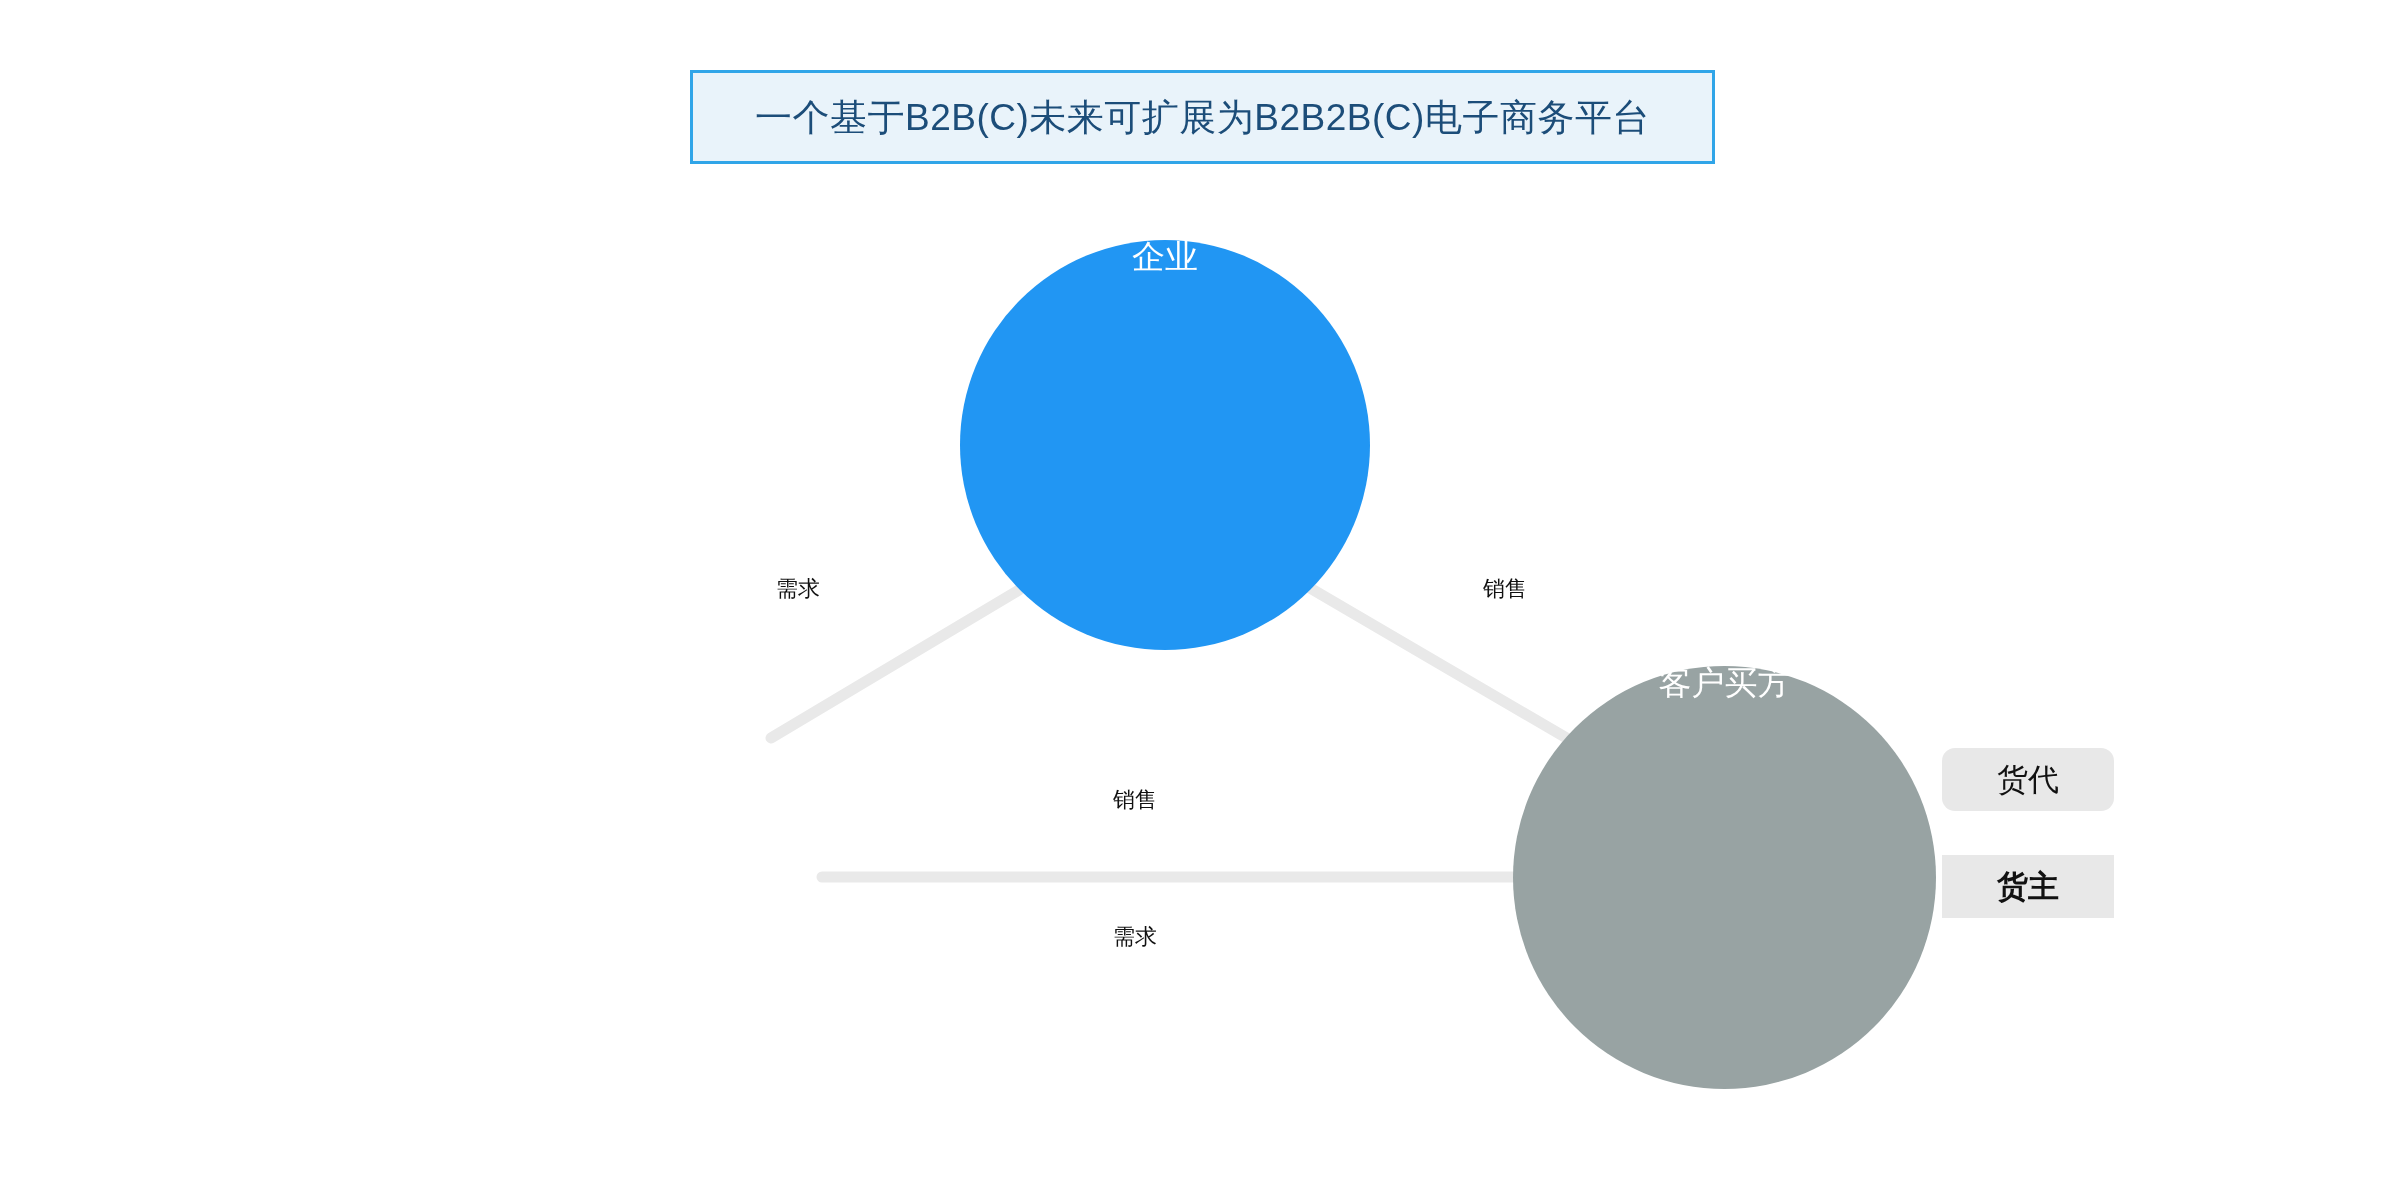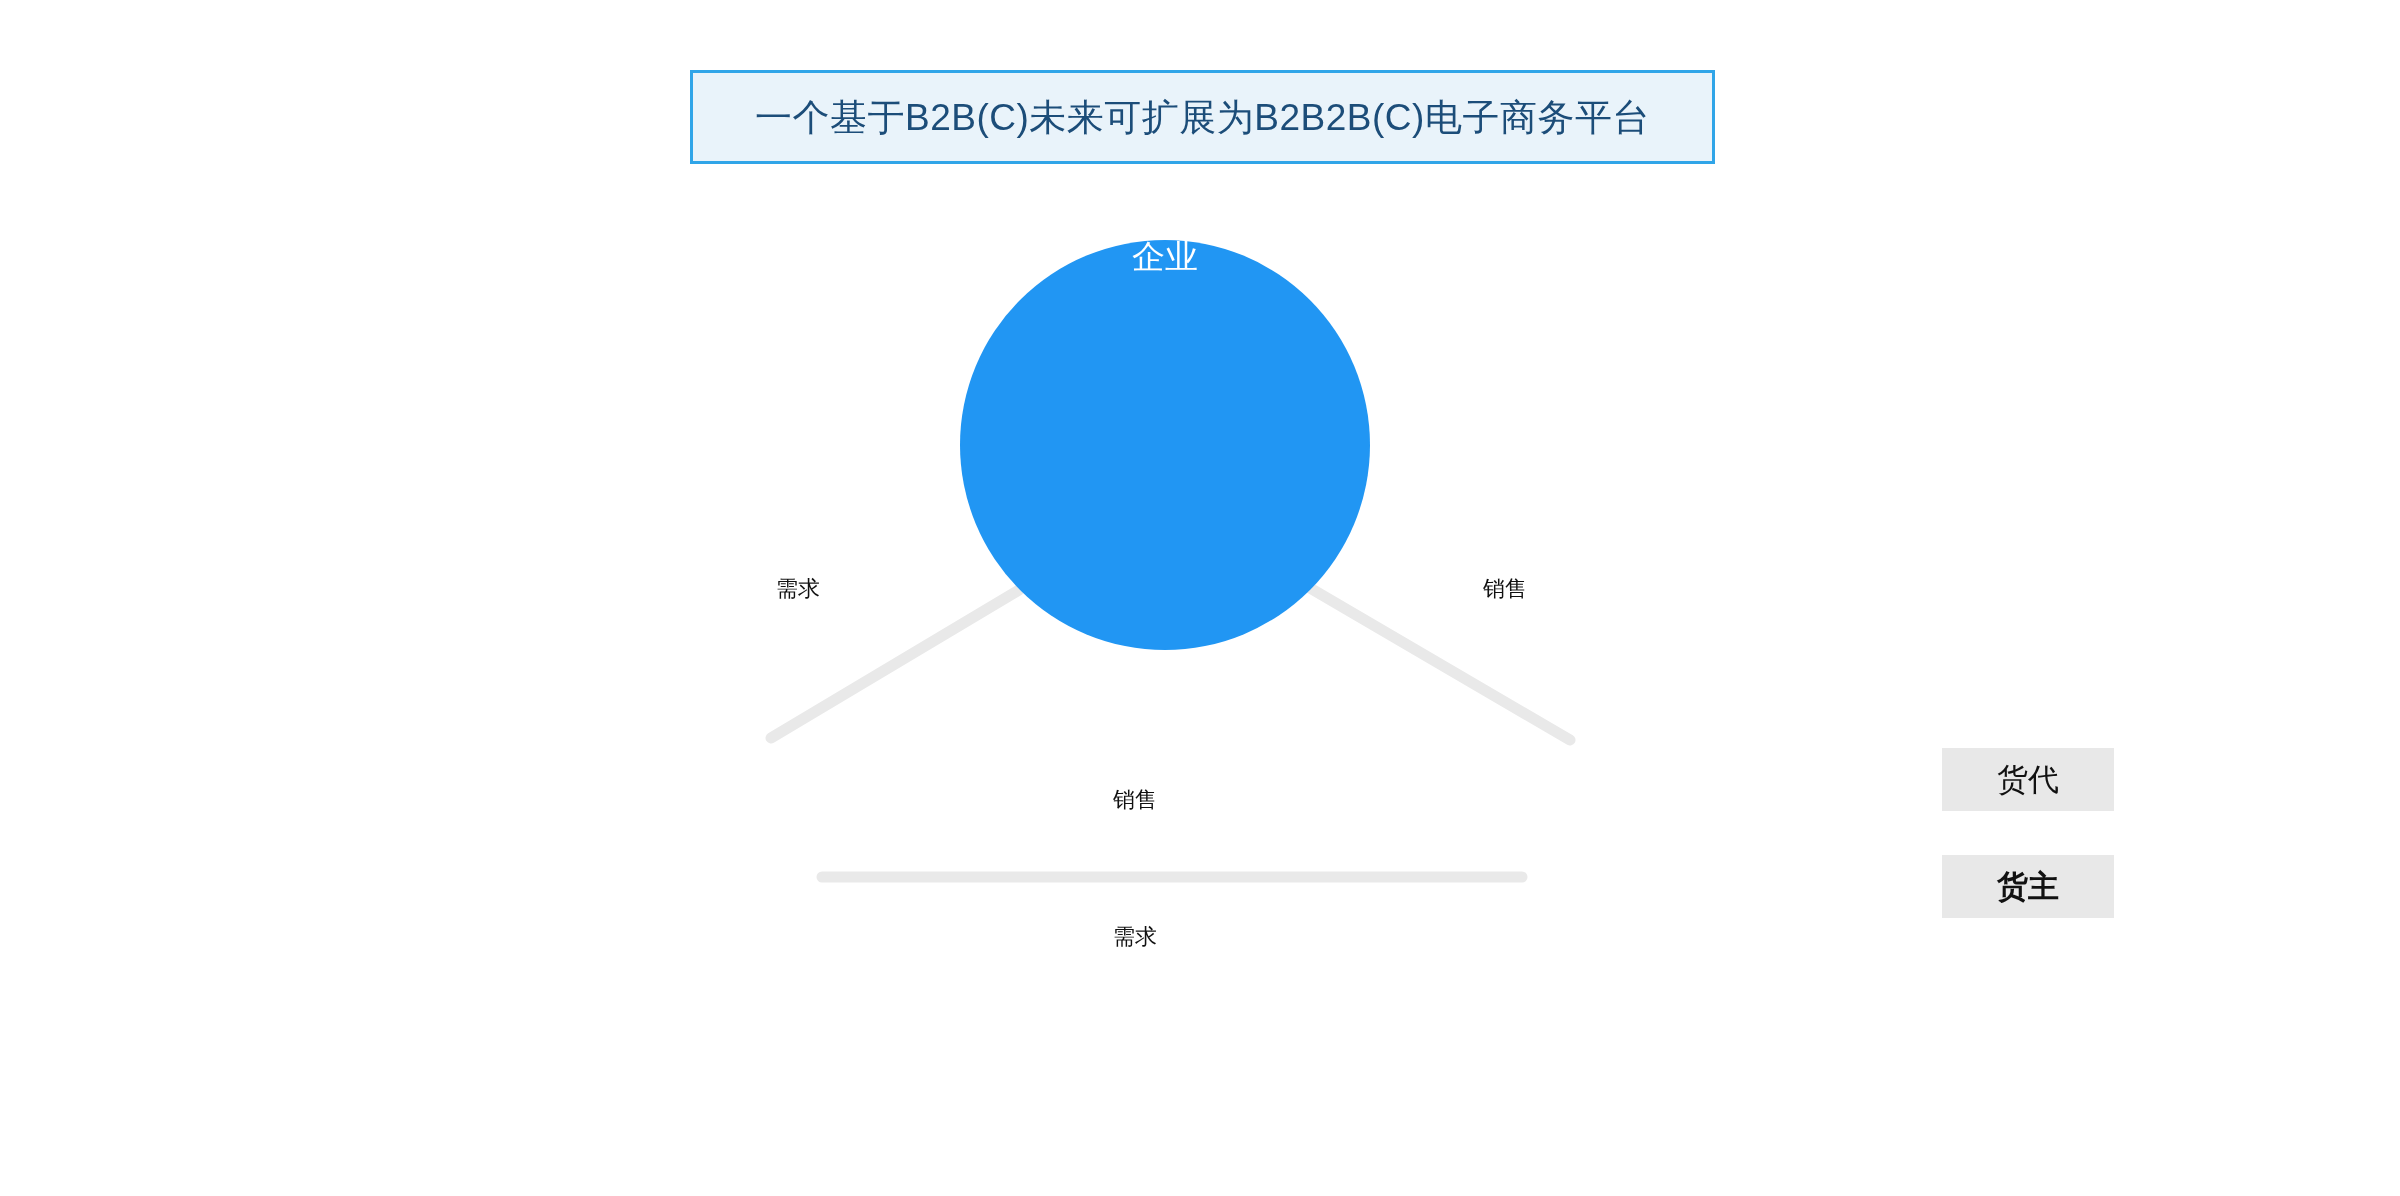--- a/index.html
+++ b/index.html
@@ -118,21 +118,21 @@
     justify-content: center;
     width: 172px;
     height: 63px;
   }
   .side-tag-label {
     font-size: 31px;
     color: #111111;
     white-space: nowrap;
     line-height: 1;
   }
-  #side-tag-0 { left: 1942px; top: 748px; }
+  #side-tag-0 { left: 1942px; top: 748px; border-radius: 13px; }
   #side-tag-1 { left: 1942px; top: 855px; font-weight: bold; }
 </style>
 </head>
 <body>
 
 <div id="canvas">
 
   <div id="title-box">
     <span id="title-text">一个基于B2B(C)未来可扩展为B2B2B(C)电子商务平台</span>
   </div>
@@ -144,20 +144,23 @@
     <line x1="1310" y1="588" x2="1570" y2="740" stroke="#e9e9e9" stroke-width="11" stroke-linecap="round"></line>
 
     <line x1="822" y1="877" x2="1522" y2="877" stroke="#e9e9e9" stroke-width="11" stroke-linecap="round"></line>
   </svg>
 
   <div class="node-circle" id="node-enterprise">
     <span class="node-label">企业</span>
   </div>
 
 
+  <div class="node-circle" id="node-buyer">
+    <span class="node-label">客户买方</span>
+  </div>
 
   <span class="edge-label" id="edge-label-demand-left">需求</span>
 
   <span class="edge-label" id="edge-label-sales-right">销售</span>
 
   <span class="edge-label" id="edge-label-sales-center">销售</span>
 
   <span class="edge-label" id="edge-label-demand-bottom">需求</span>
 
   <div class="side-tag" id="side-tag-0">

